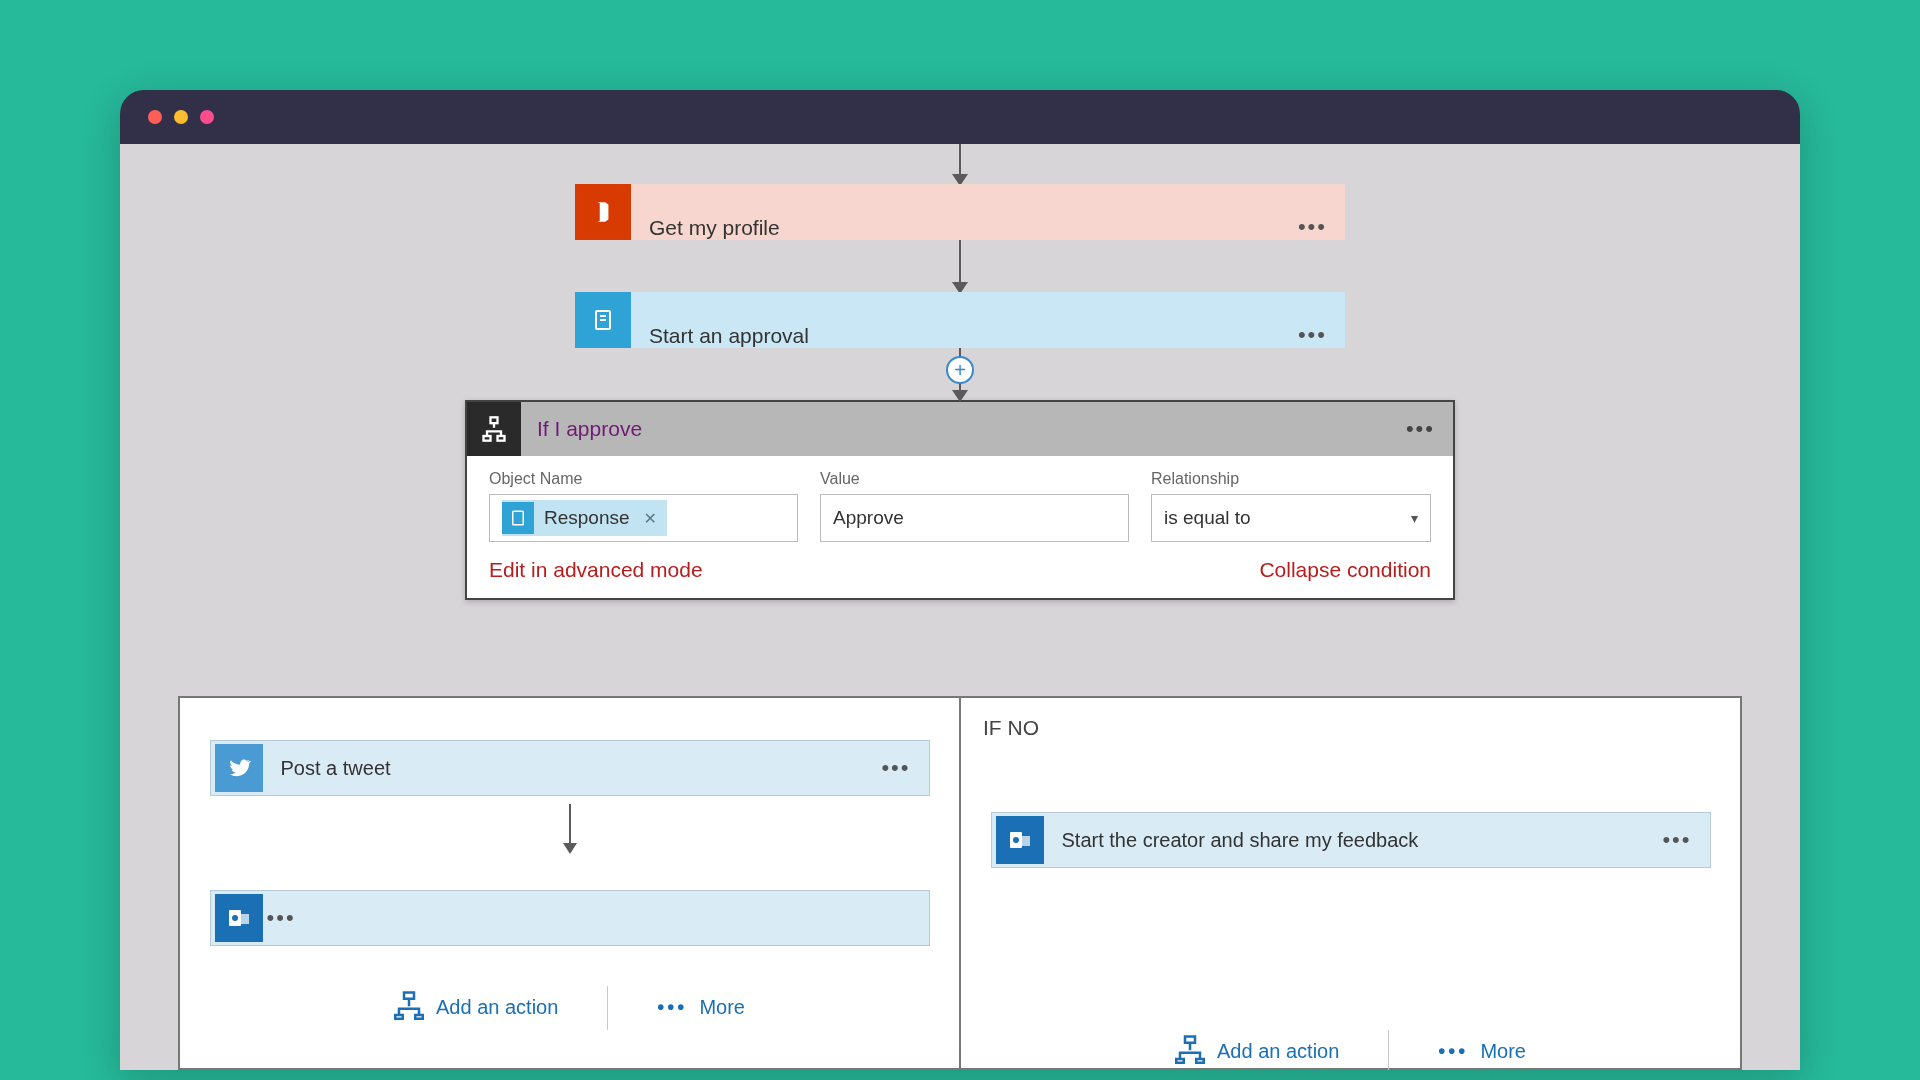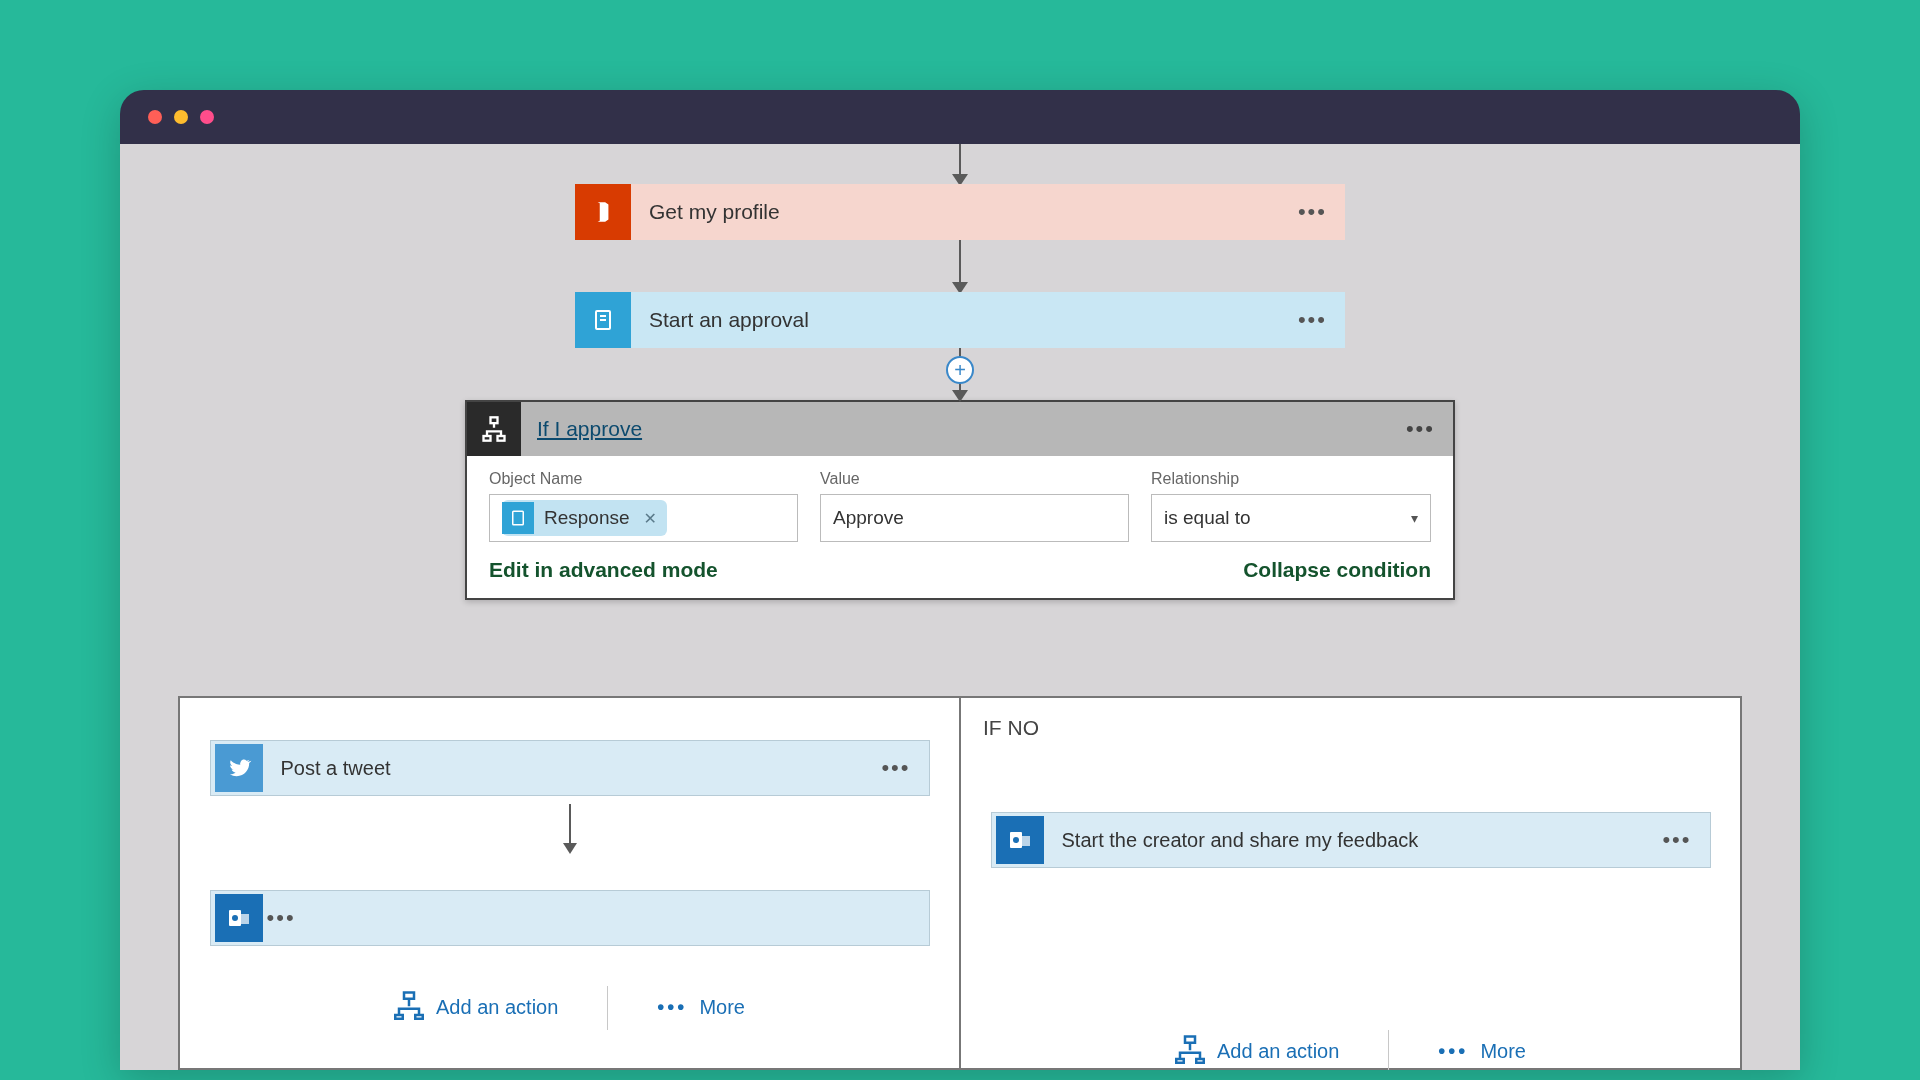--- a/index.html
+++ b/index.html
@@ -67,21 +67,21 @@
     width: 100%;
     display: flex;
     flex-direction: column;
     align-items: center;
   }
 
   .step {
     width: 770px;
     height: 56px;
     display: flex;
-    align-items: center;
+    align-items: flex-end;
     font-size: 21px;
     color: #333;
     position: relative;
   }
   .step .icon {
     width: 56px;
     height: 56px;
     display: flex;
     align-items: center;
     justify-content: center;
@@ -134,22 +134,21 @@
   }
   .condition-header .cicon {
     width: 54px; height: 54px;
     background: #2a2a2a;
     display: flex; align-items: center; justify-content: center;
   }
   .condition-header .ctitle {
     flex: 1;
     padding-left: 16px;
     font-size: 21px;
-    color: #0c4a6e;
-    text-decoration: underline;
+    color: #701a75;
   }
   .condition-header .more {
     padding-right: 18px;
     font-size: 22px;
     letter-spacing: 2px;
     color: #444;
     cursor: pointer;
   }
   .condition-body {
     padding: 14px 22px 6px 22px;
@@ -169,39 +168,38 @@
     color: #333;
     background: #fff;
   }
   .token {
     background: #c2e3f2;
     display: inline-flex;
     align-items: center;
     height: 36px;
     padding: 0 10px 0 0;
     gap: 10px;
-    border-radius: 6px;
   }
   .token .ticon {
     width: 32px; height: 32px;
     background: #2fa3d6;
     display: flex; align-items: center; justify-content: center;
     color: #fff;
   }
   .token .tx { color: #333; }
   .token .tdel { color: #5a7a8a; font-size: 16px; cursor: pointer; padding-left: 4px; }
   .field-input.select { justify-content: space-between; cursor: pointer; }
   .chev { color: #555; font-size: 14px; }
   .condition-links {
     display: flex;
     justify-content: space-between;
     padding: 10px 22px 16px 22px;
     font-size: 21px;
   }
-  .condition-links a { color: #14532d; text-decoration: none; cursor: pointer; font-weight: bold; }
+  .condition-links a { color: #b91c1c; text-decoration: none; cursor: pointer; }
 
   .branches {
     position: absolute;
     top: 552px;
     left: 58px;
     right: 58px;
     bottom: 0;
     display: flex;
     border-top: 2px solid #777;
   }

